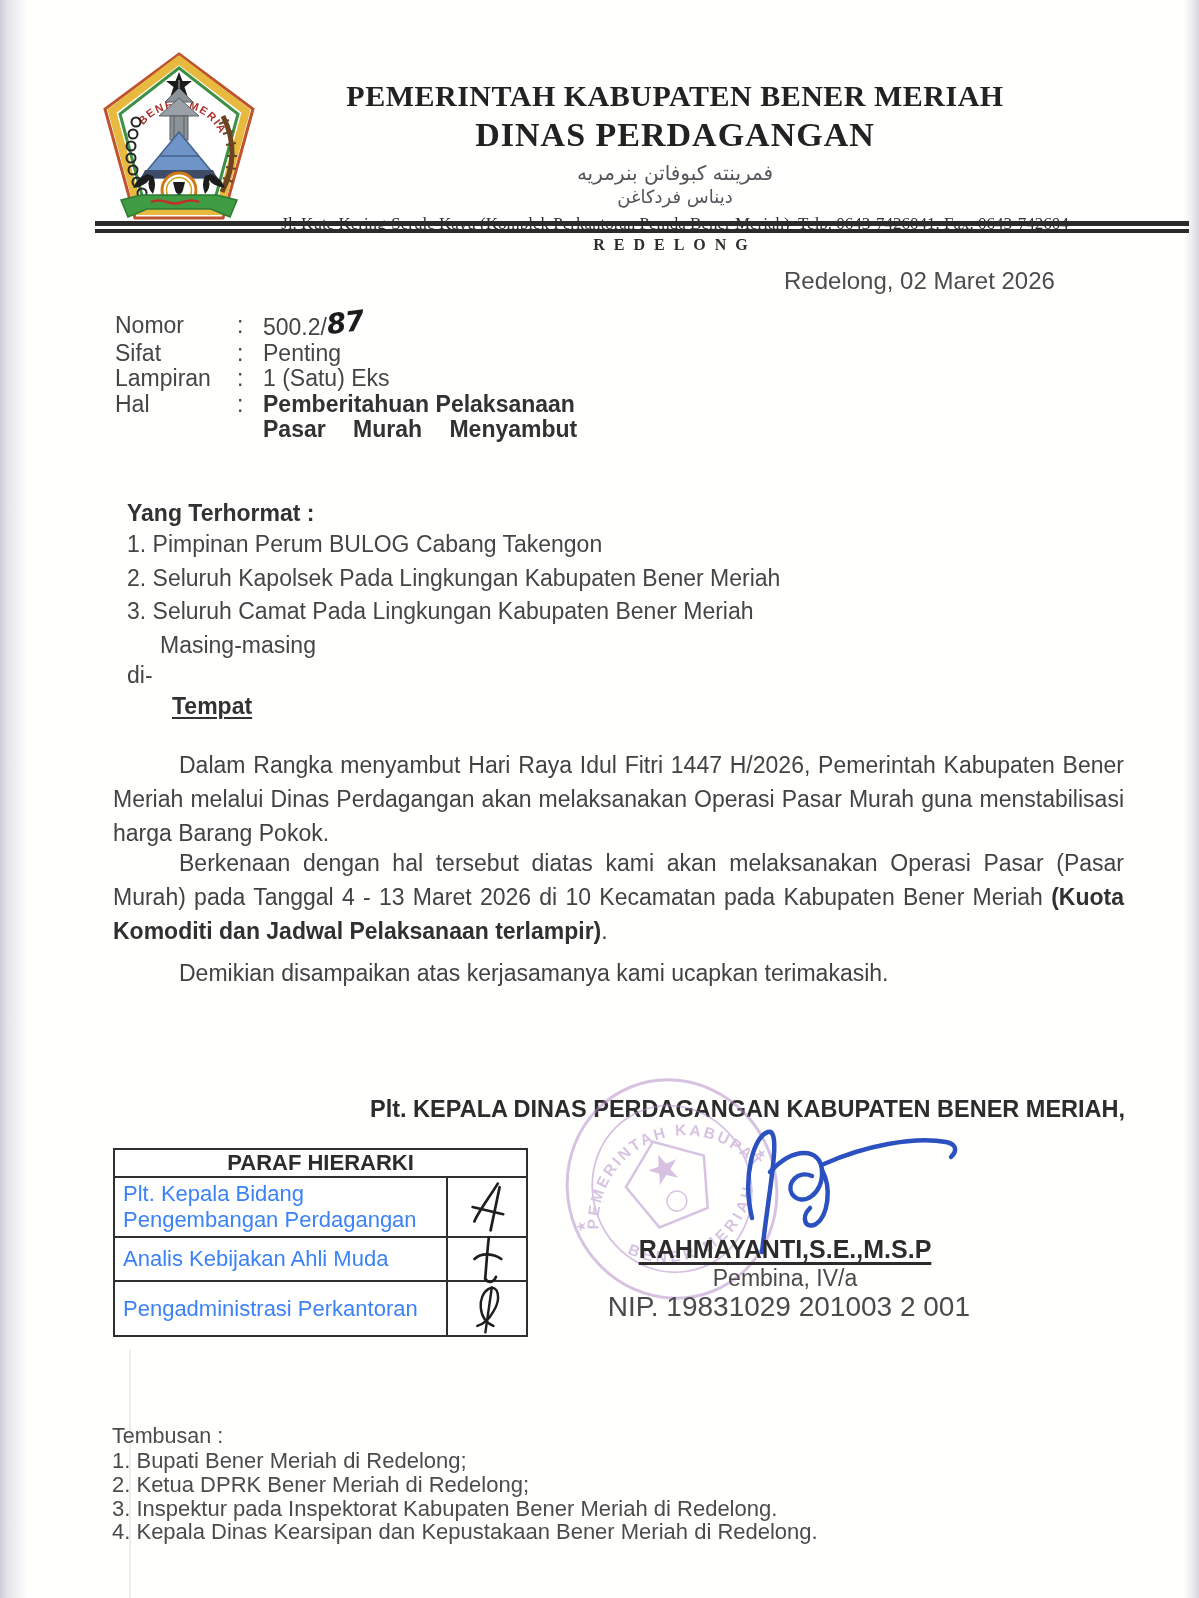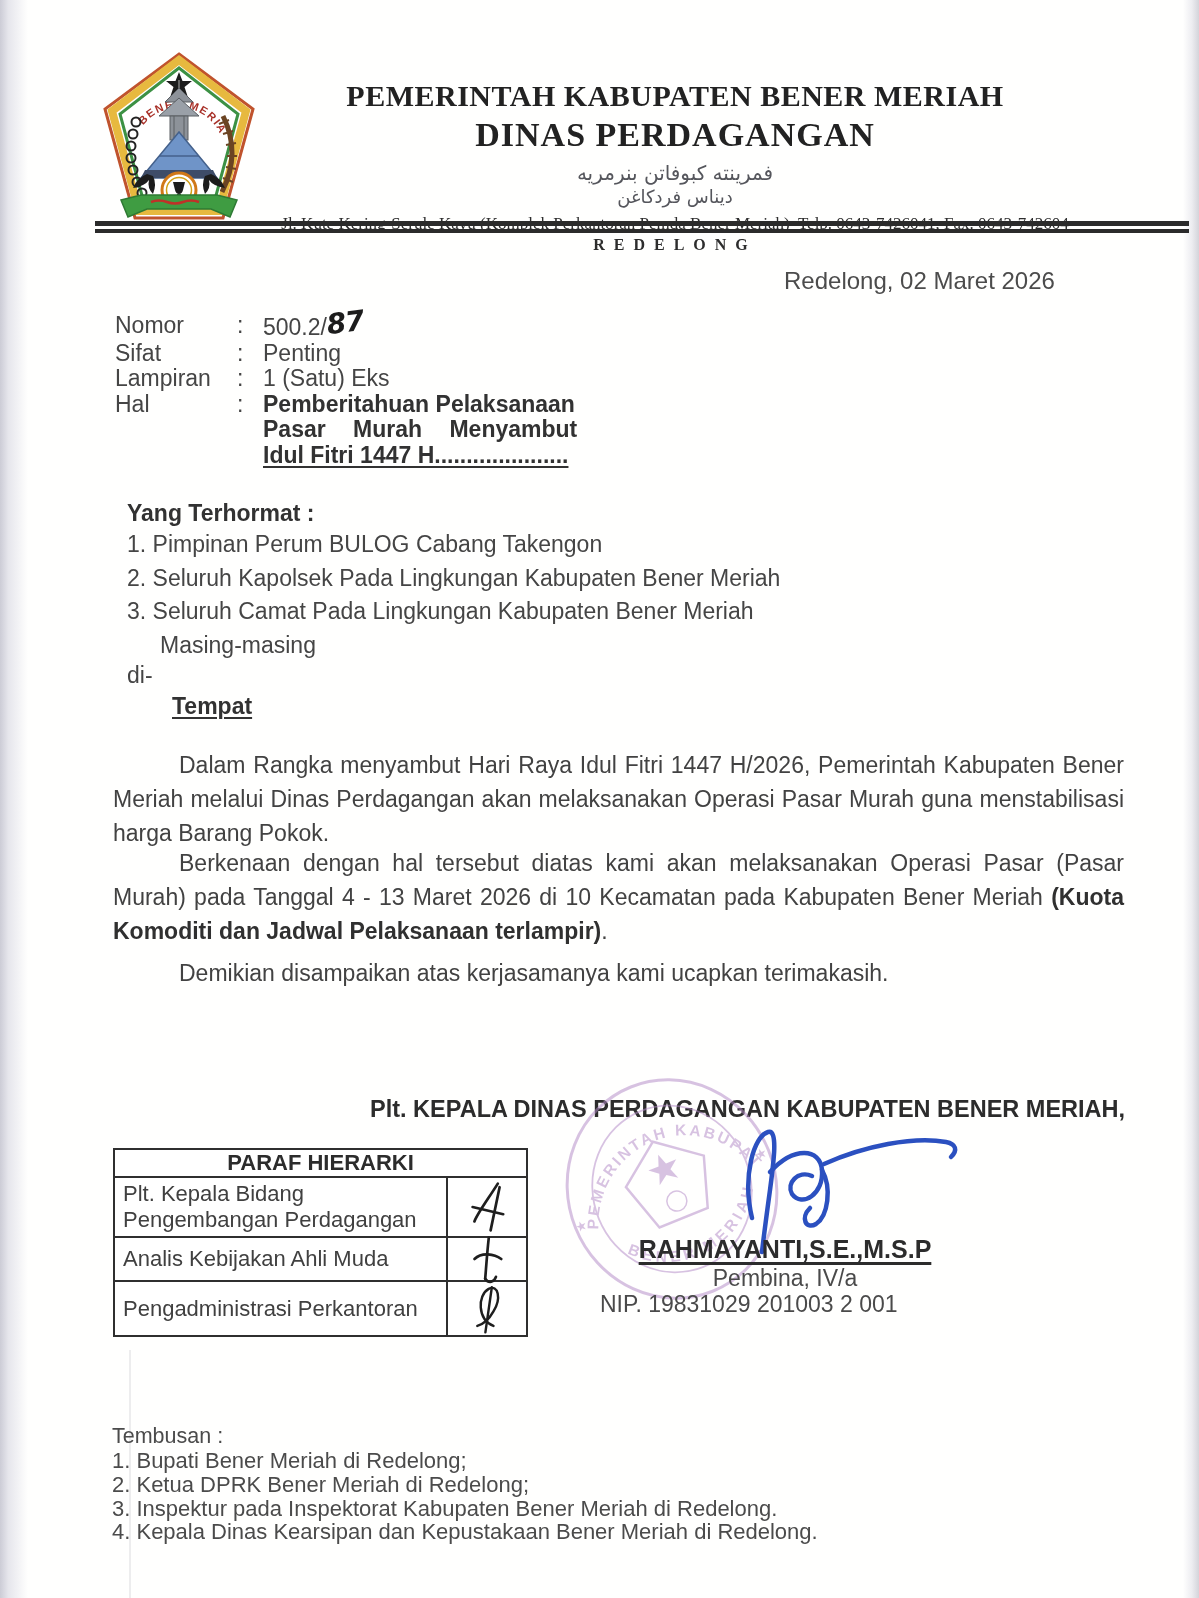--- a/index.html
+++ b/index.html
@@ -58,29 +58,29 @@
   .bold-inline { font-weight:bold; color:#303030; }
 
   
   .sig-title { position:absolute; left:370px; top:1096px; font-size:23.5px; font-weight:bold; color:#2c2c2c; }
   .stamp { position:absolute; left:556px; top:1068px; width:232px; height:242px; opacity:0.52; pointer-events:none; }
   .signature-ink { position:absolute; left:722px; top:1118px; width:260px; height:142px; pointer-events:none; }
   .sig-name { position:absolute; left:600px; top:1235px; width:370px; text-align:center;
     font-size:25px; font-weight:bold; color:#2c2c2c; }
   .sig-name span { text-decoration:underline; text-decoration-thickness:2.5px; text-underline-offset:4px; }
   .sig-rank { position:absolute; left:600px; top:1265px; width:370px; text-align:center; font-size:23px; color:#4a4a4a; }
-  .sig-nip { position:absolute; left:600px; top:1291px; width:370px; text-align:left; font-size:23px; color:#4a4a4a; }
+  .sig-nip { position:absolute; left:600px; top:1291px; width:370px; text-align:right; font-size:28px; color:#4a4a4a; }
 
   
   .paraf-table { position:absolute; left:113px; top:1148px; width:415px; border:2.5px solid #2f2f2f; background:#fff; }
   .paraf-header { height:28px; line-height:26px; text-align:center; font-weight:bold; font-size:22px;
     color:#2c2c2c; border-bottom:2.5px solid #2f2f2f; }
   .paraf-row { display:flex; border-bottom:2.5px solid #2f2f2f; }
   .paraf-row:last-child { border-bottom:none; }
-  .paraf-cell-label { flex:1; padding:3px 6px 3px 8px; font-size:22px; line-height:26px; color:#404040;
+  .paraf-cell-label { flex:1; padding:3px 6px 3px 8px; font-size:22px; line-height:26px; color:#3b82f6;
     display:flex; align-items:center; }
   .paraf-cell-mark { width:80px; border-left:2.5px solid #2f2f2f; display:flex; align-items:center; justify-content:center; }
   .row-tall { height:60px; }
   .row-mid { height:44px; }
   .row-last { height:53px;text-align:center; }
 
   
   .tembusan { position:absolute; left:112px; top:1423px; color:#4b4b4b; }
   .temb-head { font-size:21.5px; line-height:26px; }
   .temb-item { font-size:22px; line-height:23.8px; }
@@ -181,21 +181,20 @@
       <div class="meta-label">Lampiran</div>
       <div class="meta-colon">:</div>
       <div class="meta-value">1 (Satu) Eks</div>
     </div>
     <div class="meta-row">
       <div class="meta-label">Hal</div>
       <div class="meta-colon">:</div>
       <div class="meta-value hal-bold">
         <div>Pemberitahuan Pelaksanaan</div>
         <div class="hal-line2">Pasar Murah Menyambut</div>
-        <div class="hal-line3">Idul Fitri 1447 H.....................</div>
       </div>
     </div>
   </div>
 
   <div class="recipients">
     <div class="recip-head">Yang Terhormat :</div>
     <div class="recip-item">1.  Pimpinan Perum BULOG Cabang Takengon</div>
     <div class="recip-item">2.  Seluruh Kapolsek Pada Lingkungan Kabupaten Bener Meriah</div>
     <div class="recip-item">3.  Seluruh Camat Pada Lingkungan Kabupaten Bener Meriah</div>
     <div class="recip-suffix">Masing-masing</div>

